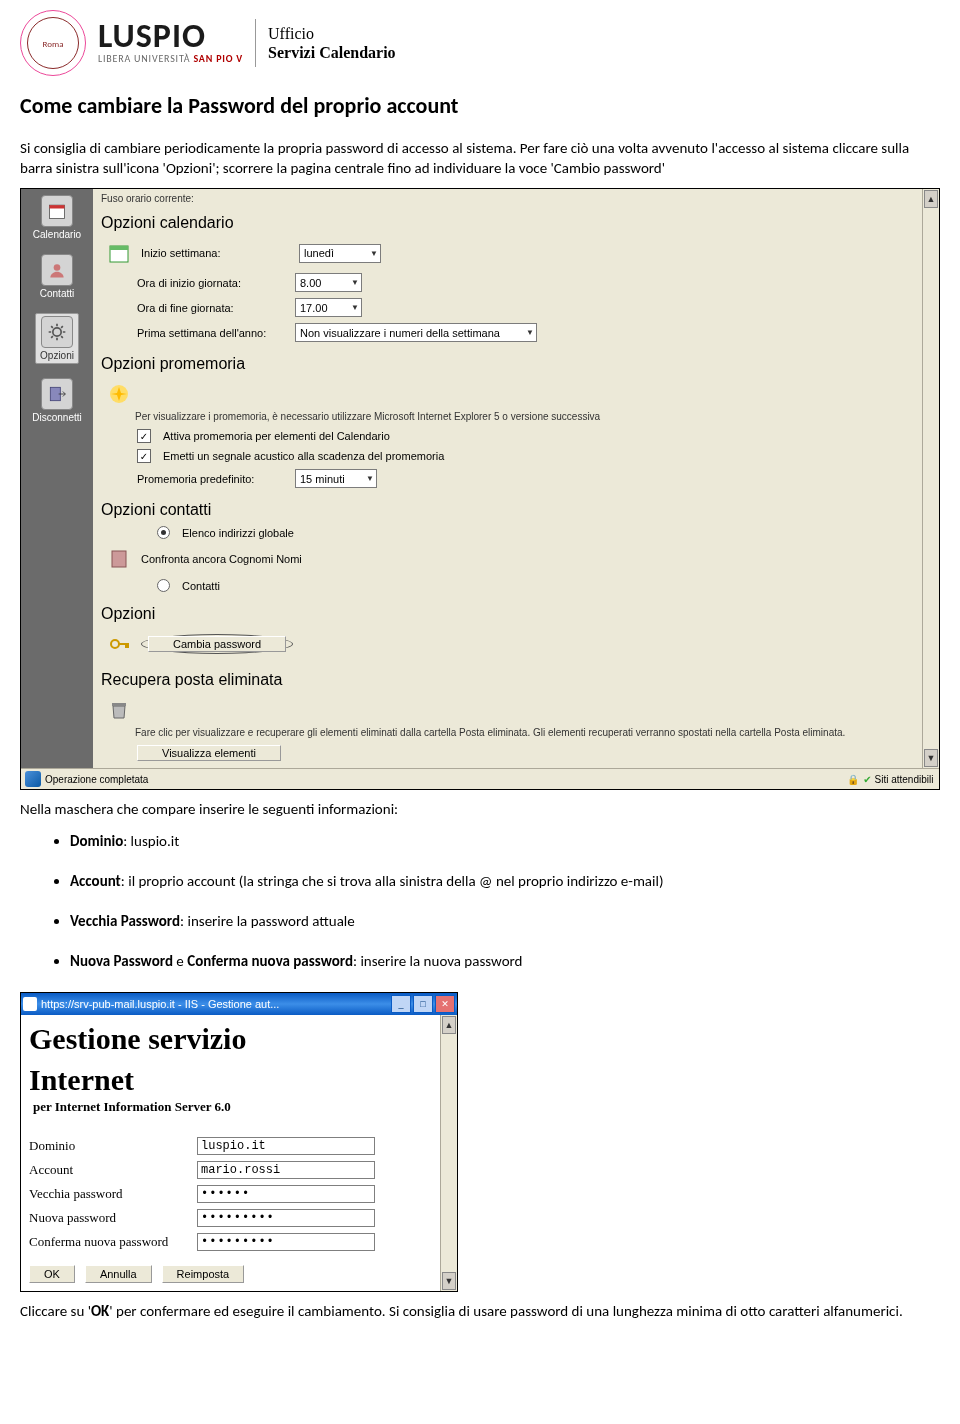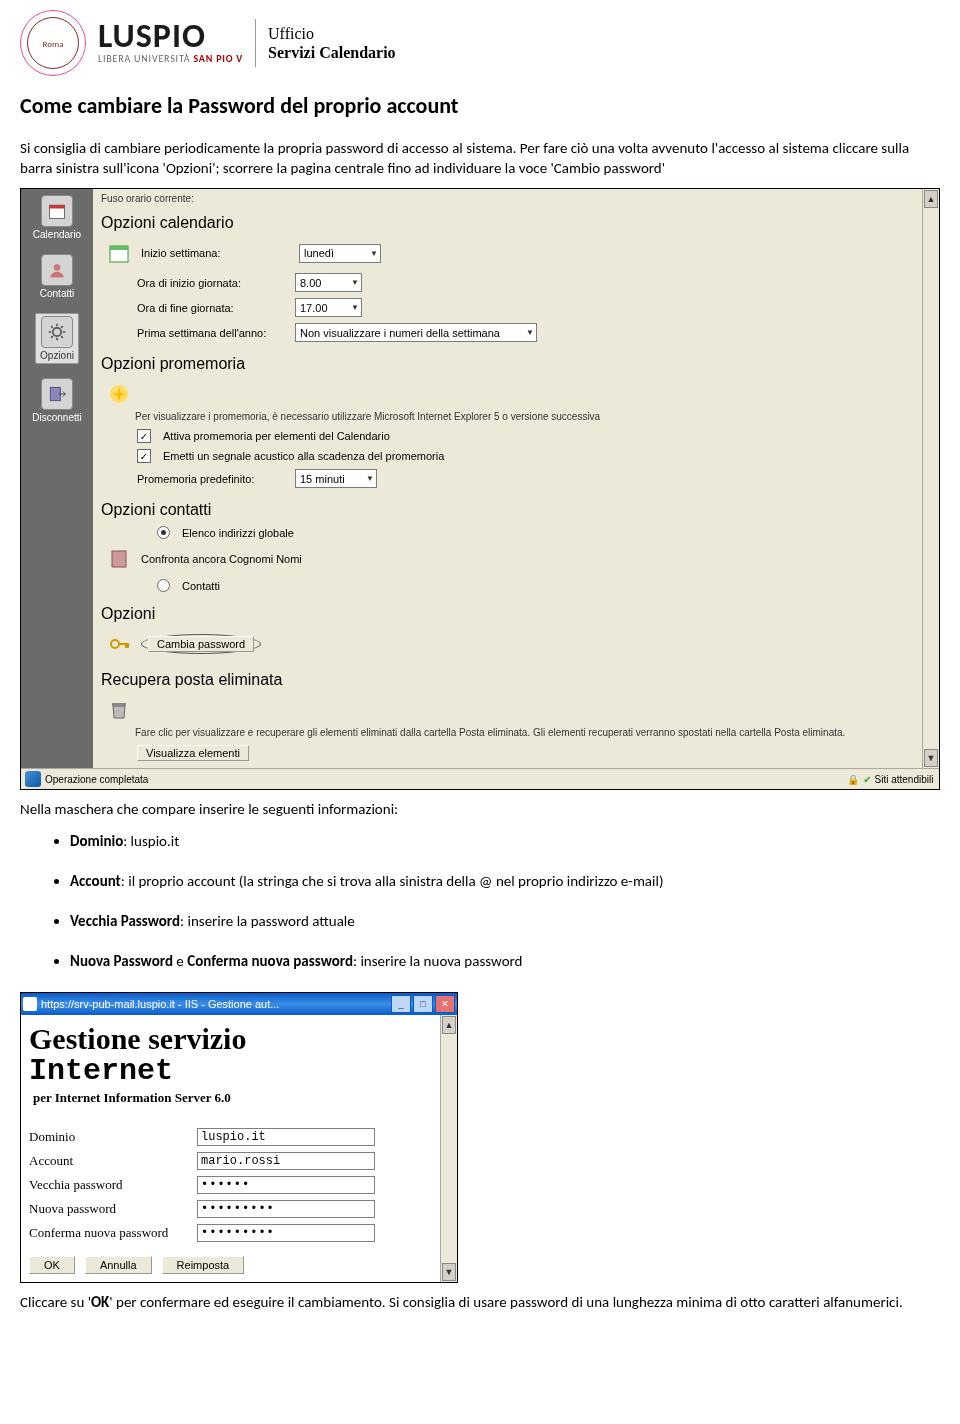--- a/index.html
+++ b/index.html
@@ -31,40 +31,40 @@
 .s1main{flex:1;background:#ece9d8;padding:4px 8px;position:relative}
 .s1top{font-size:10px;color:#333;margin-bottom:6px;display:flex;gap:6px;align-items:center}
 .section-title{font-weight:400;font-size:16px;margin:10px 0 4px}
 .optrow{display:flex;align-items:center;gap:8px;padding:3px 0 3px 36px;font-size:11px}
 .optrow .icon{width:28px;height:28px;margin-left:-32px;display:flex;align-items:center;justify-content:center}
 .sel-box{background:#fff;border:1px solid #7c7c7c;font-size:11px;padding:0 16px 0 4px;height:17px;display:inline-flex;align-items:center;position:relative;cursor:pointer}
 .sel-box::after{content:"▼";position:absolute;right:2px;font-size:8px;color:#333}
 .cb{width:12px;height:12px;border:1px solid #666;background:#fff;display:inline-flex;align-items:center;justify-content:center;font-size:10px;margin-right:4px;cursor:pointer}
 .rb{width:11px;height:11px;border:1px solid #666;border-radius:50%;background:#fff;display:inline-flex;align-items:center;justify-content:center;margin-right:4px;cursor:pointer}
 .rb.on::after{content:"";width:5px;height:5px;background:#333;border-radius:50%}
-.winbtn{background:#ece9d8;border:1px solid #999;border-top-color:#fff;border-left-color:#fff;font-size:11px;padding:1px 8px;cursor:pointer;display:inline-block}
+.winbtn{background:#ece9d8;border:1px solid #999;border-top-color:#fff;border-left-color:#fff;font-size:11px;padding:1px 24px;cursor:pointer;display:inline-block}
 .circle-mark{display:inline-block;border:1px solid #555;border-radius:50%/50%;padding:1px 6px}
 .promem-text{font-size:10px;color:#333;padding-left:34px;margin-bottom:4px}
 .s1status{background:#ece9d8;border-top:1px solid #aca899;display:flex;align-items:center;font-size:10px;height:20px}
 .s1status .ie{width:16px;height:16px;background:linear-gradient(135deg,#4a90d9,#0b5aa6);border-radius:3px;margin:0 4px;display:inline-block}
 .s1status .spacer{flex:1}
 .s1status .lock{margin:0 4px;color:#c7a100}
 .scrollbar{width:16px;background:#ece9d8;border-left:1px solid #aca899;display:flex;flex-direction:column;justify-content:space-between}
 .scrollbar .arrow{height:16px;background:#d4d0c8;border:1px solid #888;margin:1px;display:flex;align-items:center;justify-content:center;font-size:9px;color:#333;cursor:pointer}
 
 .shot2{width:436px;font-family:Tahoma,sans-serif;font-size:11px;background:#fff;border:1px solid #000}
 .titlebar{background:linear-gradient(to bottom,#0a5bc4,#3c8ee8 50%,#0a5bc4);color:#fff;height:22px;display:flex;align-items:center;padding:0 2px;font-size:11px}
 .titlebar .ticon{width:14px;height:14px;background:#fff;border-radius:2px;margin-right:4px;display:inline-block}
 .titlebar .ttext{flex:1}
 .titlebar .tbtn{width:18px;height:16px;background:#c0d6f6;border:1px solid #0a5bc4;margin-left:2px;display:flex;align-items:center;justify-content:center;font-size:9px;color:#003a7a;cursor:pointer}
 .titlebar .tclose{background:#e57171;color:#fff}
 .s2body{display:flex}
 .s2main{flex:1;padding:8px}
 .gtitle{font-family:Georgia,'Times New Roman',serif;font-size:30px;line-height:1.05;font-weight:700;margin-bottom:0}
-.gtitle2{font-family:Liberation Mono, monospace;font-size:30px;font-weight:700;margin-top:0}
+.gtitle2{font-family:Liberation Serif, serif;font-size:30px;font-weight:700;margin-top:9px}
 .gsub{font-family:Georgia,'Times New Roman',serif;font-size:13px;font-weight:700;margin:2px 4px 22px}
 .frow{display:flex;align-items:center;margin-bottom:6px}
 .frow label{width:168px;font-size:13px;font-family:'Times New Roman',serif}
 .frow input{border:1px solid #7f7f7f;font-size:12px;padding:1px 3px;width:170px;font-family:Liberation Mono, monospace}
 .btnrow{margin-top:14px;display:flex;gap:10px}
 .dots{letter-spacing:1px}
 </style>
 </head>
 <body>
 

